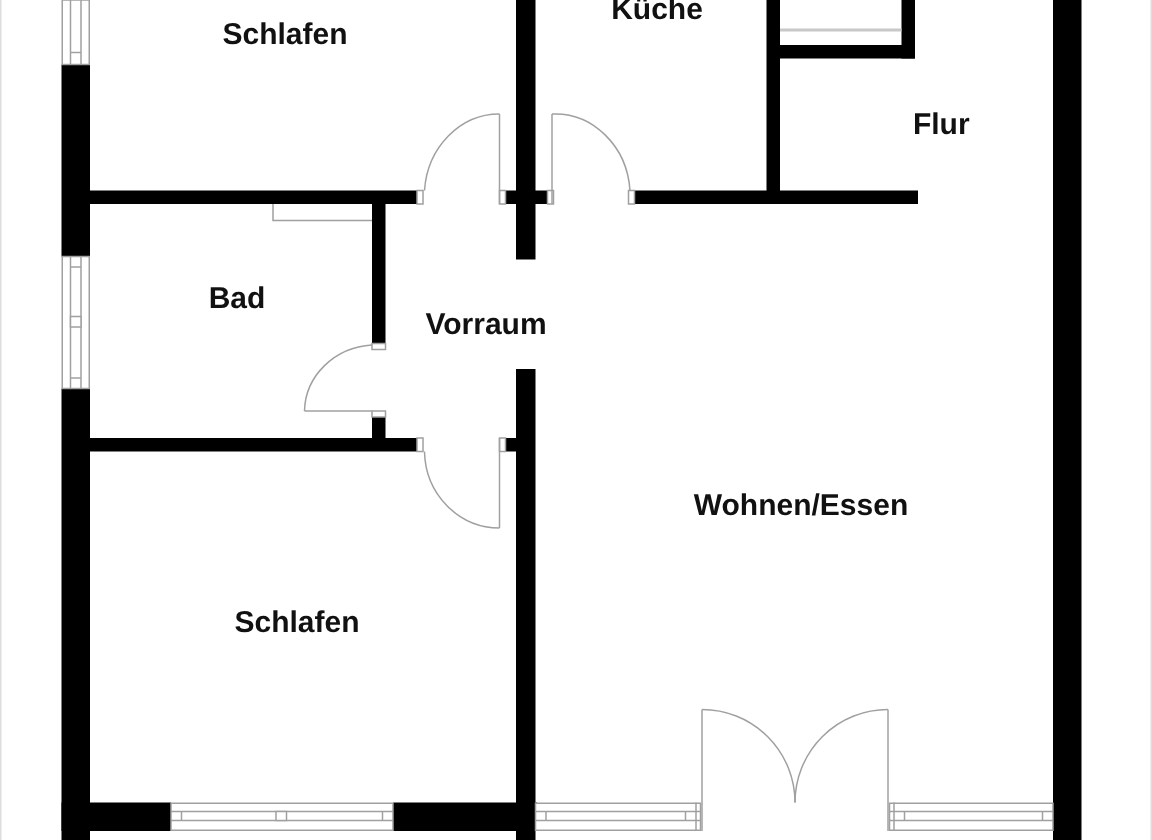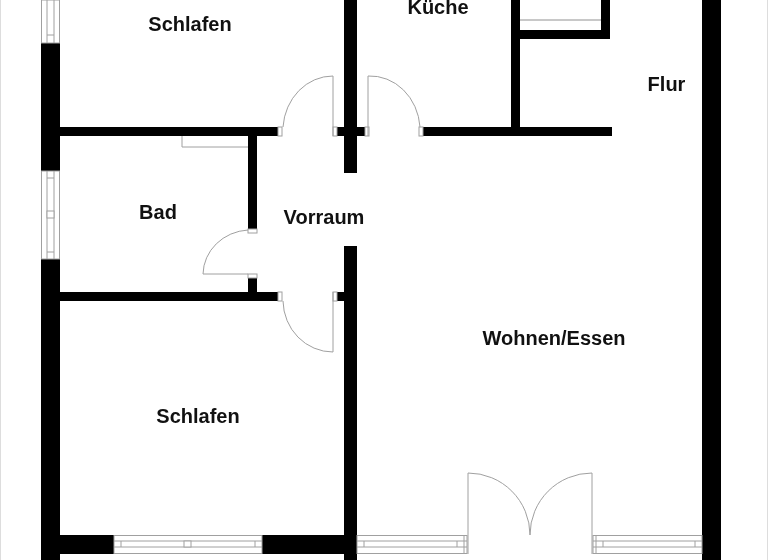--- a/index.html
+++ b/index.html
@@ -140,17 +140,17 @@
       <line x1="468" y1="473" x2="468" y2="554"></line>
       <line x1="592" y1="473" x2="592" y2="554"></line>
       <path d="M468 473 A 62 62 0 0 1 530 535"></path>
       <path d="M592 473 A 62 62 0 0 0 530 535"></path>
     </g>
   </g>
 </svg>
 
 <div class="room-label" style="left:190px;top:24px;">Schlafen</div>
 <div class="room-label" style="left:438px;top:7px;">Küche</div>
-<div class="room-label" style="left:647px;top:84px;padding-left:39px;">Flur</div>
-<div class="room-label" style="left:158px;top:212px;">Bad</div>
+<div class="room-label" style="left:608px;top:84px;padding-left:39px;">Flur</div>
+<div class="room-label" style="left:158px;top:200px;">Bad</div>
 <div class="room-label" style="left:300px;top:217px;margin-left:24px;">Vorraum</div>
-<div class="room-label" style="left:554px;top:338px;">Wohnen/Essen</div>
+<div class="room-label" style="left:534px;top:338px;">Wohnen/Essen</div>
 <div class="room-label" style="left:198px;top:416px;">Schlafen</div>
 
 </body></html>

